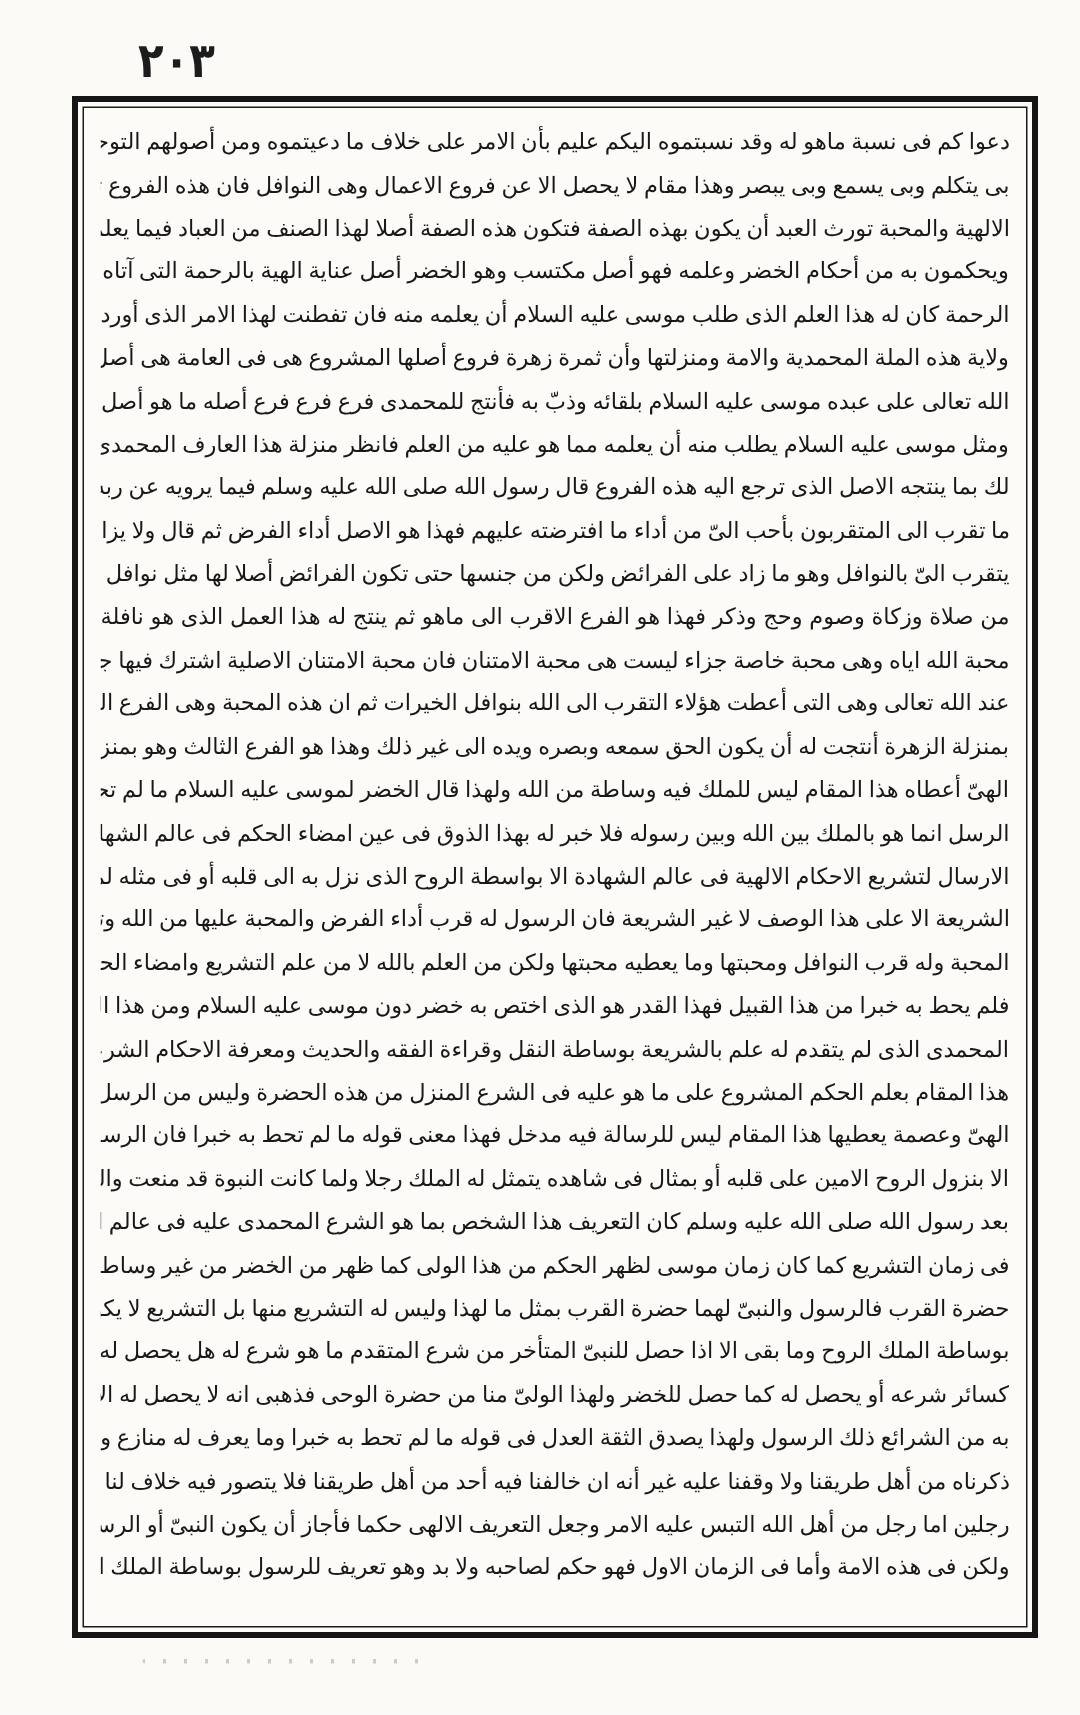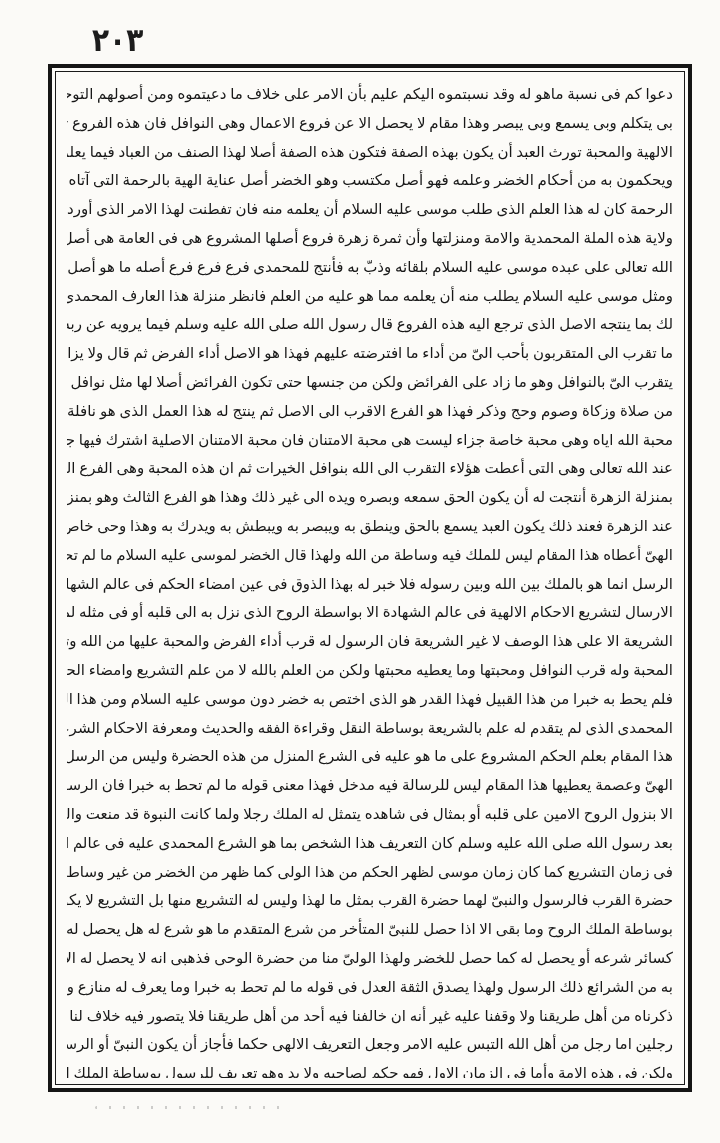--- a/index.html
+++ b/index.html
@@ -80,25 +80,24 @@
       <div class="text-line">بى يتكلم وبى يسمع وبى يبصر وهذا مقام لا يحصل الا عن فروع الاعمال وهى النوافل فان هذه الفروع تنتج المحبة</div>
       <div class="text-line">الالهية والمحبة تورث العبد أن يكون بهذه الصفة فتكون هذه الصفة أصلا لهذا الصنف من العباد فيما يعلمونه</div>
       <div class="text-line">ويحكمون به من أحكام الخضر وعلمه فهو أصل مكتسب وهو الخضر أصل عناية الهية بالرحمة التى آتاه الله وعن تلك</div>
       <div class="text-line">الرحمة كان له هذا العلم الذى طلب موسى عليه السلام أن يعلمه منه فان تفطنت لهذا الامر الذى أوردناه عرفت قدر</div>
       <div class="text-line">ولاية هذه الملة المحمدية والامة ومنزلتها وأن ثمرة زهرة فروع أصلها المشروع هى فى العامة هى أصل الخضر الذى امتن</div>
       <div class="text-line">الله تعالى على عبده موسى عليه السلام بلقائه وذبّ به فأنتج للمحمدى فرع فرع فرع أصله ما هو أصل للخضر</div>
       <div class="text-line">ومثل موسى عليه السلام يطلب منه أن يعلمه مما هو عليه من العلم فانظر منزلة هذا العارف المحمدى أين تميزت فكيف</div>
       <div class="text-line">لك بما ينتجه الاصل الذى ترجع اليه هذه الفروع قال رسول الله صلى الله عليه وسلم فيما يرويه عن ربه ان الله يقول</div>
       <div class="text-line">ما تقرب الى المتقربون بأحب الىّ من أداء ما افترضته عليهم فهذا هو الاصل أداء الفرض ثم قال ولا يزال العبد</div>
       <div class="text-line">يتقرب الىّ بالنوافل وهو ما زاد على الفرائض ولكن من جنسها حتى تكون الفرائض أصلا لها مثل نوافل الخيرات</div>
-      <div class="text-line">من صلاة وزكاة وصوم وحج وذكر فهذا هو الفرع الاقرب الى الاصل ثم ينتج له هذا العمل الذى هو نافلة</div>
+      <div class="text-line">من صلاة وزكاة وصوم وحج وذكر فهذا هو الفرع الاقرب الى ماهو ثم ينتج له هذا العمل الذى هو نافلة</div>
       <div class="text-line">محبة الله اياه وهى محبة خاصة جزاء ليست هى محبة الامتنان فان محبة الامتنان الاصلية اشترك فيها جميع أهل السعادة</div>
       <div class="text-line">عند الله تعالى وهى التى أعطت هؤلاء التقرب الى الله بنوافل الخيرات ثم ان هذه المحبة وهى الفرع الثانى الذى هو</div>
       <div class="text-line">بمنزلة الزهرة أنتجت له أن يكون الحق سمعه وبصره ويده الى غير ذلك وهذا هو الفرع الثالث وهو بمنزلة الثمرة التى تعند</div>
-      <div class="text-line">عند الزهرة فعند ذلك يكون العبد يسمع بالحق وينطق به ويبصر به ويبطش به ويدرك به وهذا وحى خاص</div>
       <div class="text-line">الهىّ أعطاه هذا المقام ليس للملك فيه وساطة من الله ولهذا قال الخضر لموسى عليه السلام ما لم تحط به خبرا فان وحى</div>
       <div class="text-line">الرسل انما هو بالملك بين الله وبين رسوله فلا خبر له بهذا الذوق فى عين امضاء الحكم فى عالم الشهادة فما تعود</div>
       <div class="text-line">الارسال لتشريع الاحكام الالهية فى عالم الشهادة الا بواسطة الروح الذى نزل به الى قلبه أو فى مثله لم يعرف الرسول</div>
       <div class="text-line">الشريعة الا على هذا الوصف لا غير الشريعة فان الرسول له قرب أداء الفرض والمحبة عليها من الله وتنتج له تلك</div>
       <div class="text-line">المحبة وله قرب النوافل ومحبتها وما يعطيه محبتها ولكن من العلم بالله لا من علم التشريع وامضاء الحكم فى عالم الشهادة</div>
       <div class="text-line">فلم يحط به خبرا من هذا القبيل فهذا القدر هو الذى اختص به خضر دون موسى عليه السلام ومن هذا الباب حكم</div>
       <div class="text-line">المحمدى الذى لم يتقدم له علم بالشريعة بوساطة النقل وقراءة الفقه والحديث ومعرفة الاحكام الشرعية فينطق صاحب</div>
       <div class="text-line">هذا المقام بعلم الحكم المشروع على ما هو عليه فى الشرع المنزل من هذه الحضرة وليس من الرسل وانما هو تعريف</div>
       <div class="text-line">الهىّ وعصمة يعطيها هذا المقام ليس للرسالة فيه مدخل فهذا معنى قوله ما لم تحط به خبرا فان الرسول لا يأخذ هذا الحكم</div>
       <div class="text-line">الا بنزول الروح الامين على قلبه أو بمثال فى شاهده يتمثل له الملك رجلا ولما كانت النبوة قد منعت والرسالة كذلك</div>

